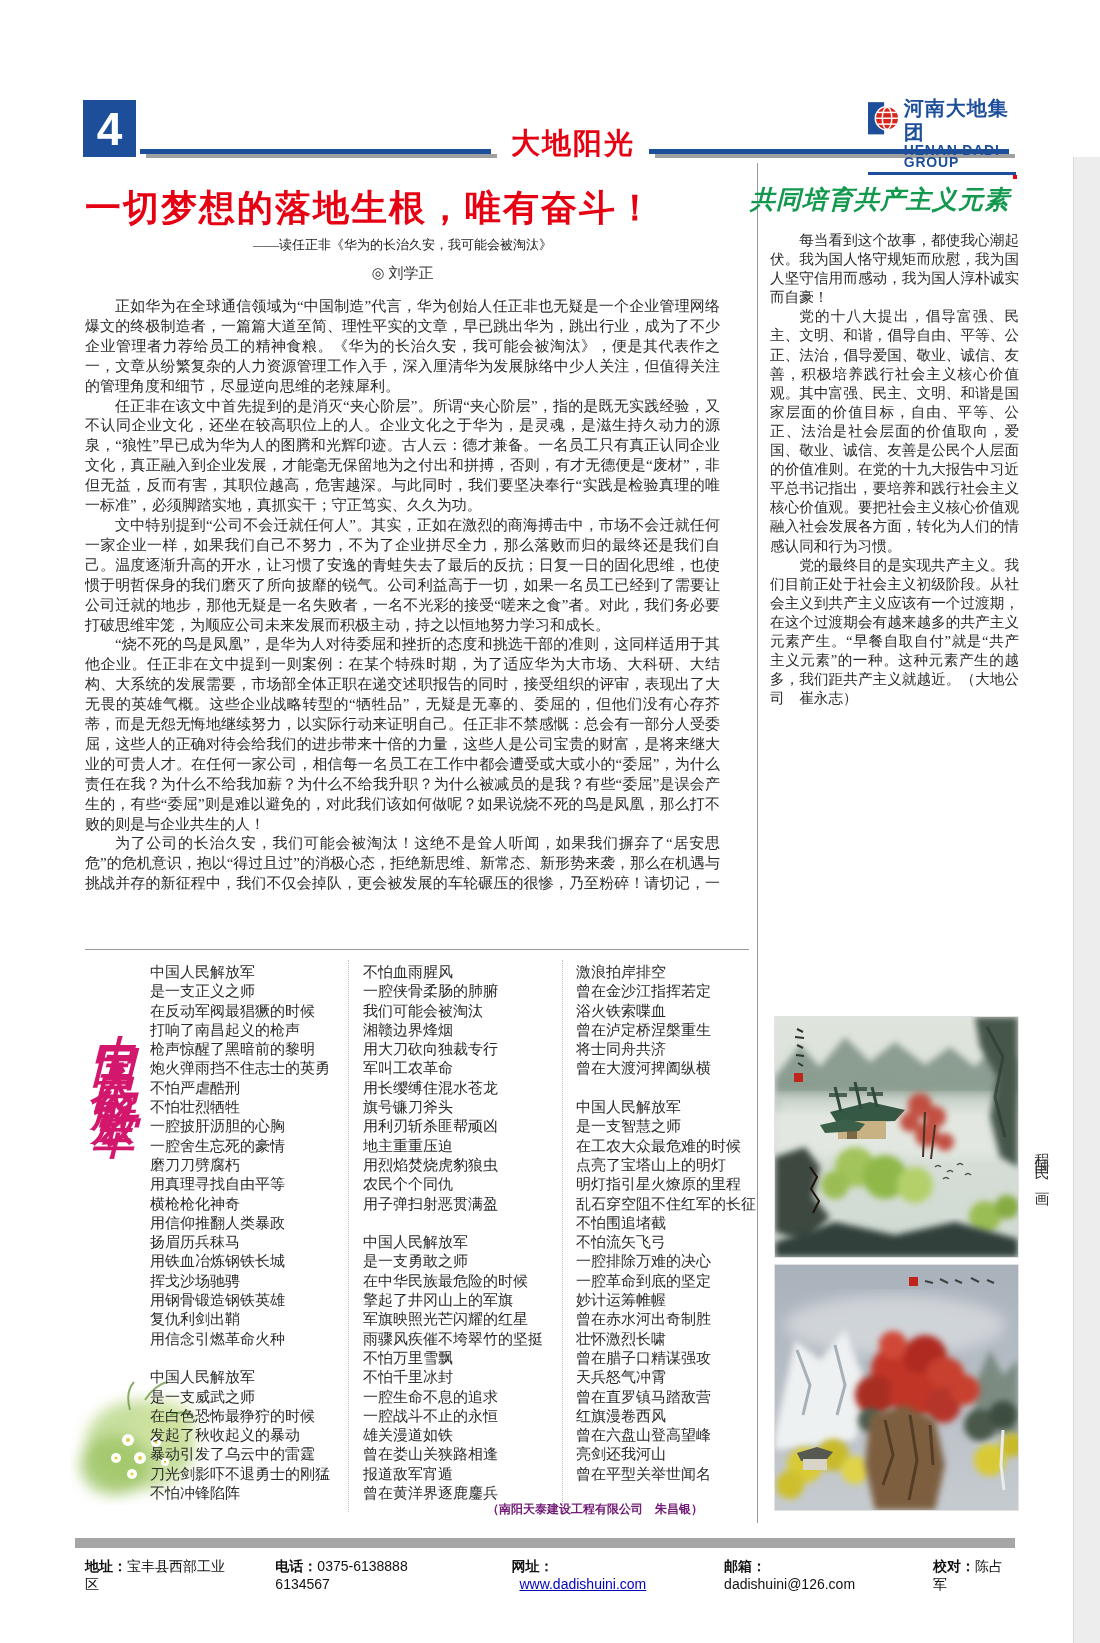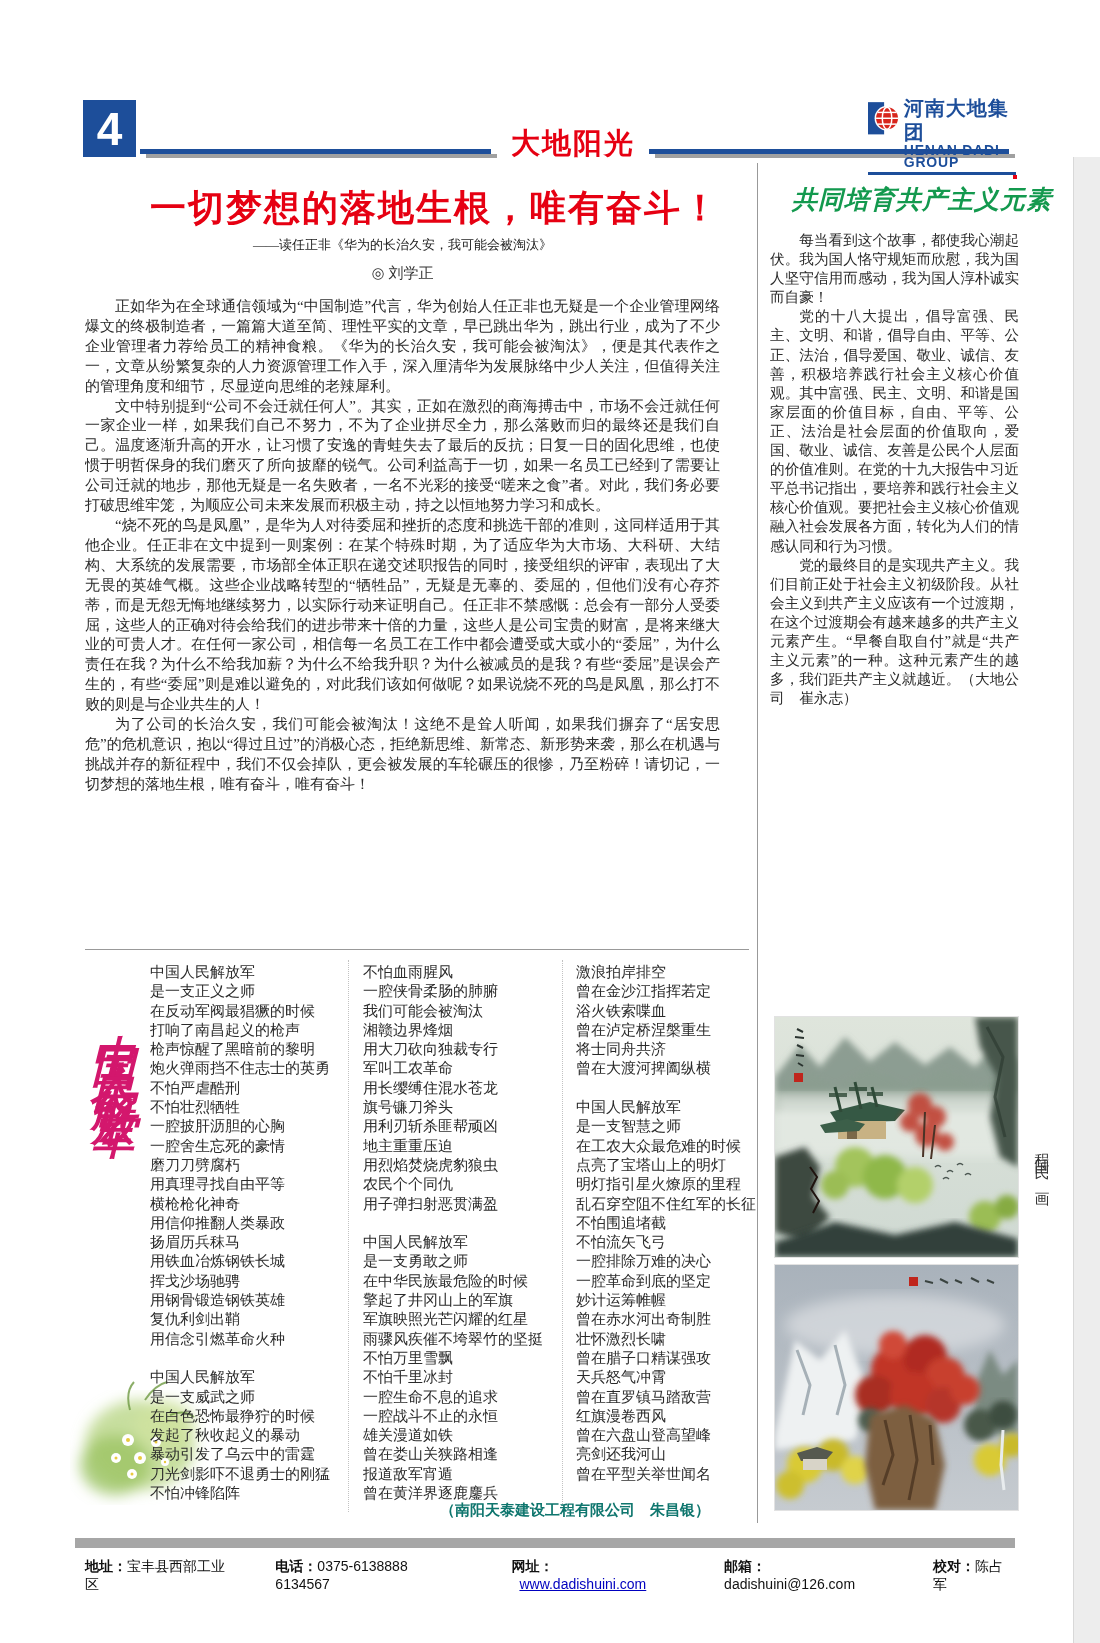--- a/index.html
+++ b/index.html
@@ -17,45 +17,45 @@
             font-family:"Liberation Sans","DejaVu Sans",sans-serif;font-weight:900;font-size:29px;letter-spacing:2px;}
   .logo{left:868px;top:96px;width:150px;}
   .logo-row{display:flex;align-items:flex-start;}
   .logo-text{margin-left:5px;}
   .logo-cn{color:#1d4e9a;font-family:"Liberation Sans","DejaVu Sans",sans-serif;font-weight:900;font-size:20px;letter-spacing:1px;line-height:24px;}
   .logo-en{color:#1d4e9a;font-family:"Liberation Sans","DejaVu Sans",sans-serif;font-weight:bold;font-size:14px;letter-spacing:0.8px;line-height:12px;}
   .logo-underline{position:relative;margin-top:4px;width:148px;height:3px;background:#1d4e9a;}
   .logo-underline .dot{position:absolute;right:-1px;top:3px;width:4px;height:4px;background:#e60012;}
   .scan-edge{left:1073px;top:157px;width:27px;height:1486px;background:#ededed;border-left:1px solid #d8d8d8;}
   
-  .m-title{left:85px;top:184px;width:635px;text-align:right;color:#e60012;
+  .m-title{left:85px;top:184px;width:635px;text-align:left;color:#e60012;
            font-family:Liberation Mono, monospace;font-weight:900;font-size:36px;letter-spacing:2px;}
   .m-sub{left:85px;top:236px;width:635px;text-align:center;font-size:13px;color:#222;}
   .m-author{left:85px;top:264px;width:635px;text-align:center;font-size:15px;color:#333;}
   .m-body{left:85px;top:297px;width:635px;height:597px;overflow:hidden;
           font-size:15px;line-height:19.9px;text-align:justify;text-justify:inter-ideograph;}
   .para{text-indent:2em;margin:0;}
   
   .vline{width:1px;background:#999;}
   .hline{height:1px;background:#999;}
   .dotline{width:0;border-left:1px dotted #c2c2c2;}
   
-  .r-title{left:786px;top:183px;width:272px;text-align:center;color:#13994e;
+  .r-title{left:744px;top:183px;width:272px;text-align:center;color:#13994e;
            font-family:"Liberation Sans","DejaVu Sans",sans-serif;font-weight:900;font-style:italic;
            font-size:25px;letter-spacing:1px;}
   .r-body{left:770px;top:231px;width:249px;height:778px;overflow:hidden;
           font-size:14.6px;line-height:19.1px;text-align:justify;text-justify:inter-ideograph;}
   
   .poem-vtitle{left:84px;top:1000px;height:440px;writing-mode:vertical-rl;text-orientation:upright;
                color:#d3176d;font-weight:bold;font-style:italic;font-size:43px;letter-spacing:14px;
                font-family:"Liberation Serif","DejaVu Serif",serif;}
   .poem-col{font-size:15px;line-height:19.3px;}
   .poem-line{min-height:19.3px;white-space:nowrap;}
-  .poem-attr{left:440px;top:1501px;width:310px;text-align:left;
-             font-family:"Liberation Sans","DejaVu Sans",sans-serif;font-weight:bold;font-size:15px;color:#0f766e;}
+  .poem-attr{left:440px;top:1501px;width:310px;text-align:center;
+             font-family:"Liberation Sans","DejaVu Sans",sans-serif;font-weight:bold;font-size:12px;color:#701a75;}
   .paint-caption{left:1032px;top:1142px;height:140px;writing-mode:vertical-rl;text-orientation:upright;
                  font-size:15px;letter-spacing:6px;color:#333;}
   .painting{box-shadow:0 0 0 1px #e2e2e2;}
   
   .foot-bar{left:75px;top:1538px;width:940px;height:10px;background:#a6a6a6;}
   .foot-row{left:85px;top:1558px;width:930px;display:flex;gap:40px;align-items:baseline;
             font-family:"Liberation Sans","DejaVu Sans",sans-serif;font-size:14px;color:#111;}
   .foot-label{font-weight:bold;}
   .foot-link{color:#0000bf;text-decoration:underline;margin-left:8px;}
 </style>
@@ -99,20 +99,21 @@
     <div class="logo-underline">
         <span class="dot"></span>
       </div>
   </div>
 
   <div class="abs m-title">一切梦想的落地生根，唯有奋斗！</div>
   <div class="abs m-sub">——读任正非《华为的长治久安，我可能会被淘汰》</div>
   <div class="abs m-author">◎ 刘学正</div>
   <div class="abs m-body">
       <div class="para">正如华为在全球通信领域为“中国制造”代言，华为创始人任正非也无疑是一个企业管理网络爆文的终极制造者，一篇篇大道至简、理性平实的文章，早已跳出华为，跳出行业，成为了不少企业管理者力荐给员工的精神食粮。《华为的长治久安，我可能会被淘汰》，便是其代表作之一，文章从纷繁复杂的人力资源管理工作入手，深入厘清华为发展脉络中少人关注，但值得关注的管理角度和细节，尽显逆向思维的老辣犀利。</div>
+      <div class="para">任正非在该文中首先提到的是消灭“夹心阶层”。所谓“夹心阶层”，指的是既无实践经验，又不认同企业文化，还坐在较高职位上的人。企业文化之于华为，是灵魂，是滋生持久动力的源泉，“狼性”早已成为华为人的图腾和光辉印迹。古人云：德才兼备。一名员工只有真正认同企业文化，真正融入到企业发展，才能毫无保留地为之付出和拼搏，否则，有才无德便是“废材”，非但无益，反而有害，其职位越高，危害越深。与此同时，我们要坚决奉行“实践是检验真理的唯一标准”，必须脚踏实地，真抓实干；守正笃实、久久为功。</div>
       <div class="para">文中特别提到“公司不会迁就任何人”。其实，正如在激烈的商海搏击中，市场不会迁就任何一家企业一样，如果我们自己不努力，不为了企业拼尽全力，那么落败而归的最终还是我们自己。温度逐渐升高的开水，让习惯了安逸的青蛙失去了最后的反抗；日复一日的固化思维，也使惯于明哲保身的我们磨灭了所向披靡的锐气。公司利益高于一切，如果一名员工已经到了需要让公司迁就的地步，那他无疑是一名失败者，一名不光彩的接受“嗟来之食”者。对此，我们务必要打破思维牢笼，为顺应公司未来发展而积极主动，持之以恒地努力学习和成长。</div>
       <div class="para">“烧不死的鸟是凤凰”，是华为人对待委屈和挫折的态度和挑选干部的准则，这同样适用于其他企业。任正非在文中提到一则案例：在某个特殊时期，为了适应华为大市场、大科研、大结构、大系统的发展需要，市场部全体正职在递交述职报告的同时，接受组织的评审，表现出了大无畏的英雄气概。这些企业战略转型的“牺牲品”，无疑是无辜的、委屈的，但他们没有心存芥蒂，而是无怨无悔地继续努力，以实际行动来证明自己。任正非不禁感慨：总会有一部分人受委屈，这些人的正确对待会给我们的进步带来十倍的力量，这些人是公司宝贵的财富，是将来继大业的可贵人才。在任何一家公司，相信每一名员工在工作中都会遭受或大或小的“委屈”，为什么责任在我？为什么不给我加薪？为什么不给我升职？为什么被减员的是我？有些“委屈”是误会产生的，有些“委屈”则是难以避免的，对此我们该如何做呢？如果说烧不死的鸟是凤凰，那么打不败的则是与企业共生的人！</div>
       <div class="para">为了公司的长治久安，我们可能会被淘汰！这绝不是耸人听闻，如果我们摒弃了“居安思危”的危机意识，抱以“得过且过”的消极心态，拒绝新思维、新常态、新形势来袭，那么在机遇与挑战并存的新征程中，我们不仅会掉队，更会被发展的车轮碾压的很惨，乃至粉碎！请切记，一切梦想的落地生根，唯有奋斗，唯有奋斗！</div>
     </div>
 
   <div class="abs vline" style="left:757px;top:163px;height:1360px;"></div>
   <div class="abs hline" style="left:85px;top:949px;width:664px;"></div>
 
   <div class="abs r-title">共同培育共产主义元素</div>
   <div class="abs r-body">

